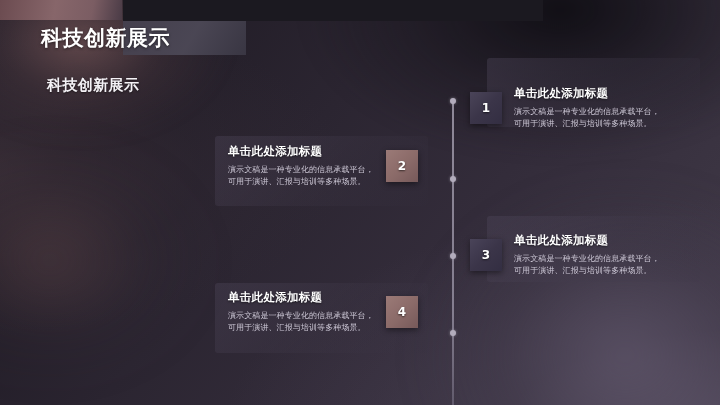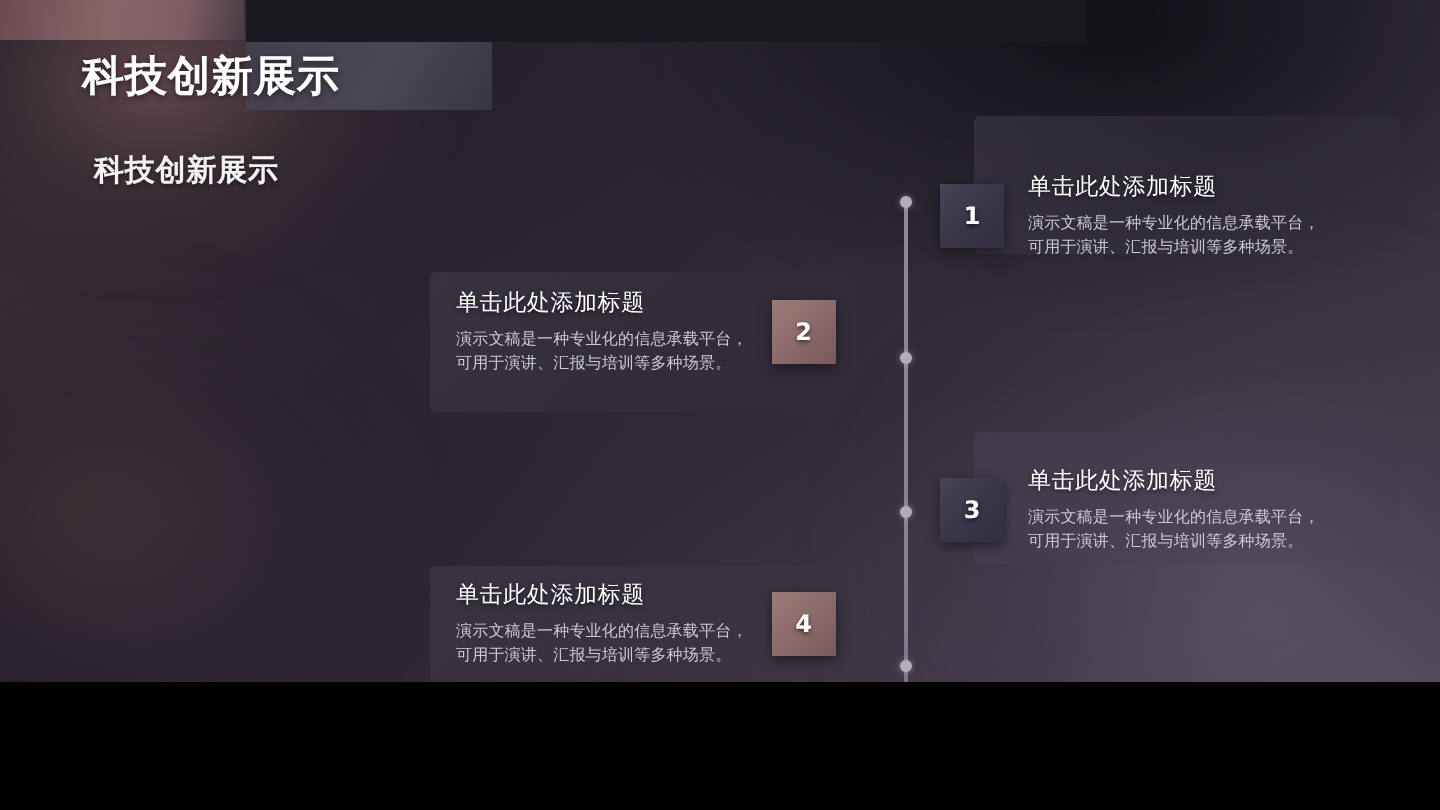--- a/index.html
+++ b/index.html
@@ -3,21 +3,21 @@
 <meta charset="utf-8">
 <style>
   html, body {
     margin: 0;
     padding: 0;
     background: #000;
   }
   #slide {
     position: relative;
     width: 720px;
-    height: 341px;
+    height: 405px;
     overflow: hidden;
     font-family: "DejaVu Sans", "Liberation Sans", sans-serif;
     background:
       radial-gradient(115% 95% at 102% 108%, rgba(93,84,104,0.92) 0%, rgba(72,64,82,0.55) 28%, rgba(45,40,52,0.0) 62%),
       radial-gradient(70% 55% at -4% 42%, rgba(74,58,66,0.55) 0%, rgba(58,47,56,0.18) 45%, rgba(30,28,36,0) 75%),
       linear-gradient(128deg, #241f29 0%, #221d27 18%, #2b2531 40%, #332c3a 62%, #3b3442 82%, #433b4a 100%),
       #23202a;
   }
 
   
@@ -143,21 +143,21 @@
   }
   .badge-mauve {
     background: linear-gradient(135deg, #9b7a77 0%, #8a6a68 55%, #76595a 100%);
   }
   .card-text {
     position: relative;
     z-index: 2;
   }
   .card-title {
     font-size: 11.5px;
-    font-weight: 400;
+    font-weight: 700;
     color: #ffffff;
     letter-spacing: 0.3px;
     text-shadow: 0 1px 2px rgba(0,0,0,0.55);
     white-space: nowrap;
     margin-bottom: 5px;
   }
   .card-body {
     font-size: 8px;
     line-height: 1.55;
     color: #cdc8d6;

